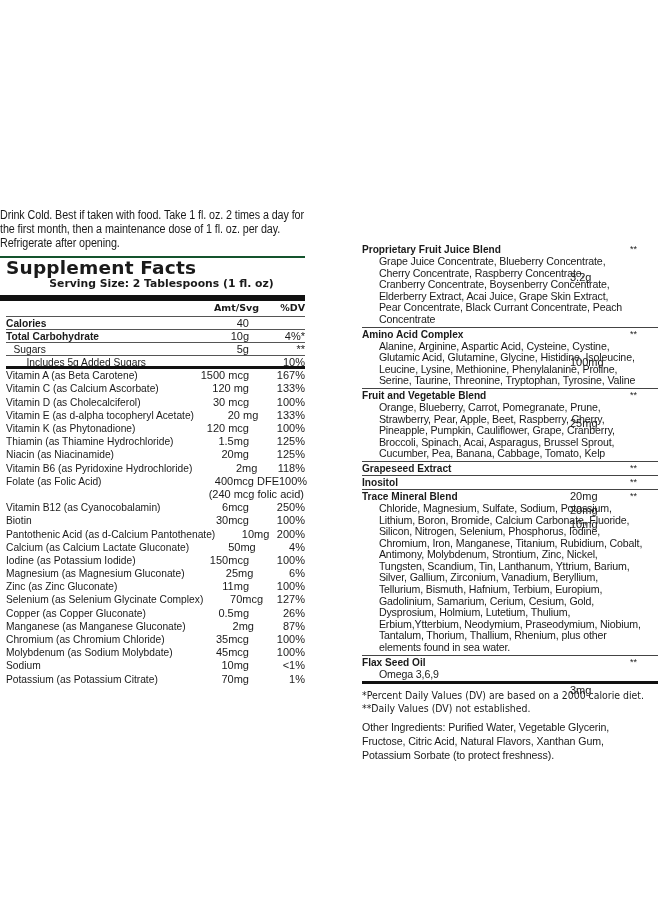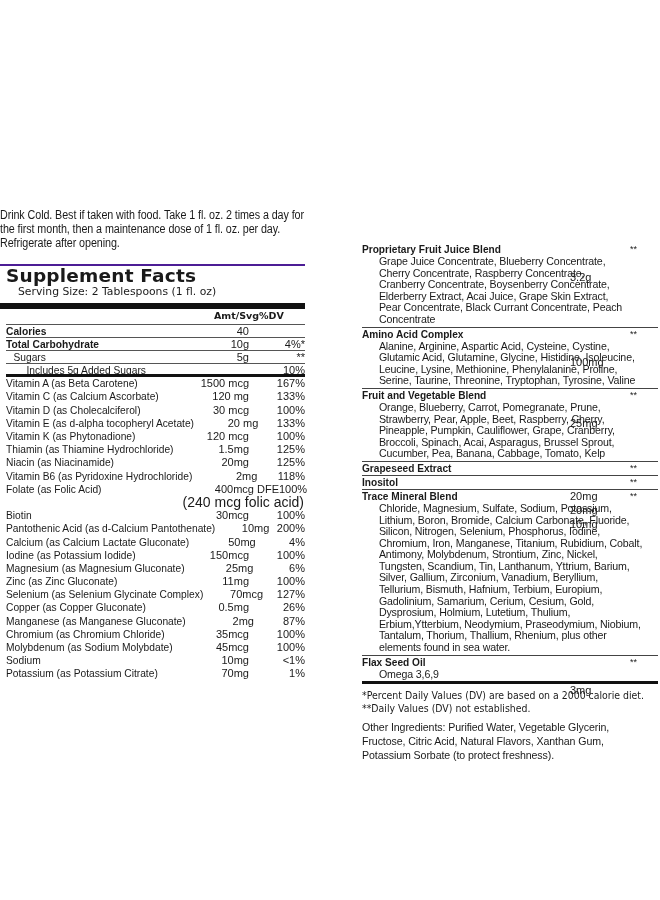--- a/index.html
+++ b/index.html
@@ -4,39 +4,39 @@
 <style>
   * { box-sizing: border-box; margin: 0; padding: 0; }
   html, body { width: 660px; height: 900px; background: #ffffff; overflow: hidden; }
   body { position: relative; font-family: "Liberation Sans", sans-serif; color: #1a1a1a; }
 
   
   .left-col { position: absolute; left: 0; top: 208px; width: 305px; }
   .directions { font-size: 12.5px; line-height: 14px; transform: scaleX(0.86); transform-origin: left top; width: 355px; letter-spacing: -0.1px; }
   .rule-thick { border-top: 6px solid #111; }
 
-  .facts { margin-top: 14px; border-top: 2px solid #4c1d95; }
+  .facts { margin-top: 6px; border-top: 2px solid #14532d; }
   .facts-title { font-family: "DejaVu Sans", sans-serif; font-weight: bold; font-size: 18.5px; line-height: 20px; padding-left: 6px; letter-spacing: 0.2px; }
-  .serving { font-family: "DejaVu Sans", sans-serif; font-weight: normal; font-size: 10.8px; line-height: 12.5px; padding-left: 18px; }
+  .serving { font-family: "DejaVu Sans", sans-serif; font-weight: bold; font-size: 10.8px; line-height: 12.5px; padding-left: 18px; text-align: center; }
 
   .hdr-row { display: flex; font-family: "DejaVu Sans", sans-serif; font-weight: bold; font-size: 9.5px; height: 16px; line-height: 13px; margin-left: 6px; }
   .row { display: flex; font-size: 11px; height: 13.2px; line-height: 13.2px; margin-left: 6px; }
   .row .n { flex: 1; white-space: nowrap; transform: scaleX(0.93); transform-origin: left center; }
   .row .a { width: 60px; text-align: right; white-space: nowrap; }
   .row .d { width: 56px; text-align: right; white-space: nowrap; }
   .hdr-row .n { flex: 1; }
   .hdr-row .a { width: 70px; text-align: right; }
-  .hdr-row .d { width: 46px; }
+  .hdr-row .d { width: 46px; text-align: right; }
   .row.bold .n { font-weight: bold; }
   .row.ruled { border-bottom: 1px solid #555; }
   .indent1 { padding-left: 8px; }
   .indent2 { padding-left: 22px; }
   .row .a.wide { width: 90px; }
   .row .d.narrow { width: 26px; }
-  .sub-line { font-size: 14px; height: 13.2px; line-height: 13.2px; text-align: right; padding-right: 1px; margin-left: 6px; }
+  .sub-line { font-size: 11px; height: 13.2px; line-height: 13.2px; text-align: right; padding-right: 1px; margin-left: 6px; }
 
   
   .right-col { position: absolute; left: 362px; top: 243px; width: 296px; }
   .blend { }
   .blend-head { display: flex; font-size: 11px; line-height: 13px; height: 13px; justify-content: space-between; }
   .blend-head .n { flex: 1; font-weight: bold; transform: scaleX(0.92); transform-origin: left center; white-space: nowrap; }
   .blend-head .a { width: 60px; text-align: left; margin-top: 28px; }
   .blend-head .d { width: 28px; text-align: left; font-size: 9px; }
   .blend-body { font-size: 11.3px; line-height: 11.6px; padding-left: 18px; padding-bottom: 1px; transform: scaleX(0.94); transform-origin: left top; width: 300px; letter-spacing: -0.15px; }
   .blend.ruled { border-bottom: 1.5px solid #444; }
@@ -129,20 +129,25 @@
           <span class="a">2mg</span>
           <span class="d">118%</span>
         </div>
       <div class="row">
           <span class="n">Folate (as Folic Acid)</span>
           <span class="a wide">400mcg  DFE</span>
           <span class="d narrow">100%</span>
         </div>
       <div class="sub-line">(240 mcg folic acid)</div>
       <div class="row">
+          <span class="n">Vitamin B12 (as Cyanocobalamin)</span>
+          <span class="a">6mcg</span>
+          <span class="d">250%</span>
+        </div>
+      <div class="row">
           <span class="n">Biotin</span>
           <span class="a">30mcg</span>
           <span class="d">100%</span>
         </div>
       <div class="row">
           <span class="n">Pantothenic Acid (as d-Calcium Pantothenate)</span>
           <span class="a">10mg</span>
           <span class="d">200%</span>
         </div>
       <div class="row">

